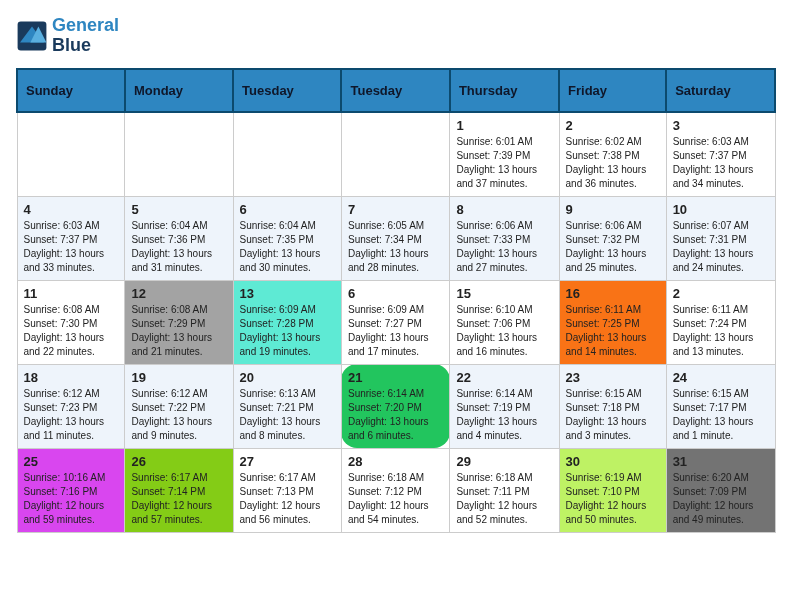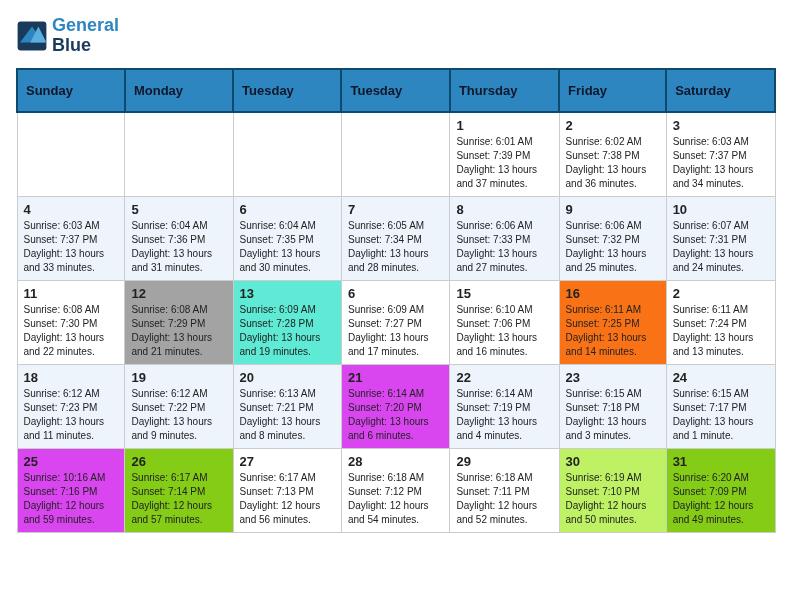--- a/index.html
+++ b/index.html
@@ -268,21 +268,21 @@
 Daylight: 13 hours
 and 9 minutes.</div>
         </td>
         <td style="background: rgb(238, 244, 251);">
           <span class="day-number">20</span>
           <div class="day-info" style="white-space: pre-line;">Sunrise: 6:13 AM
 Sunset: 7:21 PM
 Daylight: 13 hours
 and 8 minutes.</div>
         </td>
-        <td style="background: #d946ef;">
+        <td style="background: #22c55e; border-radius: 16px;">
           <span class="day-number">21</span>
           <div class="day-info" style="white-space: pre-line;">Sunrise: 6:14 AM
 Sunset: 7:20 PM
 Daylight: 13 hours
 and 6 minutes.</div>
         </td>
         <td style="background: rgb(238, 244, 251);">
           <span class="day-number">22</span>
           <div class="day-info" style="white-space: pre-line;">Sunrise: 6:14 AM
 Sunset: 7:19 PM
@@ -340,21 +340,21 @@
 Daylight: 12 hours
 and 52 minutes.</div>
         </td>
         <td style="background: #bef264;">
           <span class="day-number">30</span>
           <div class="day-info" style="white-space: pre-line;">Sunrise: 6:19 AM
 Sunset: 7:10 PM
 Daylight: 12 hours
 and 50 minutes.</div>
         </td>
-        <td style="background: #84cc16;">
+        <td style="background: #737373;">
           <span class="day-number">31</span>
           <div class="day-info" style="white-space: pre-line;">Sunrise: 6:20 AM
 Sunset: 7:09 PM
 Daylight: 12 hours
 and 49 minutes.</div>
         </td>
       </tr>
     </tbody>
 </table>
 

